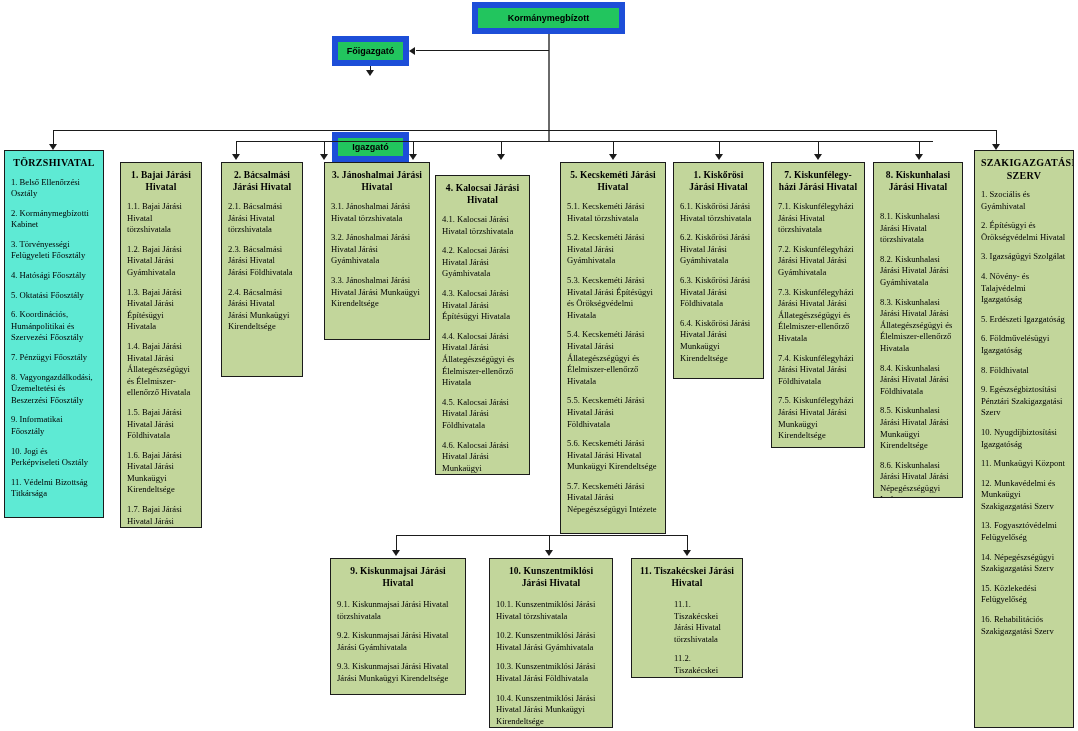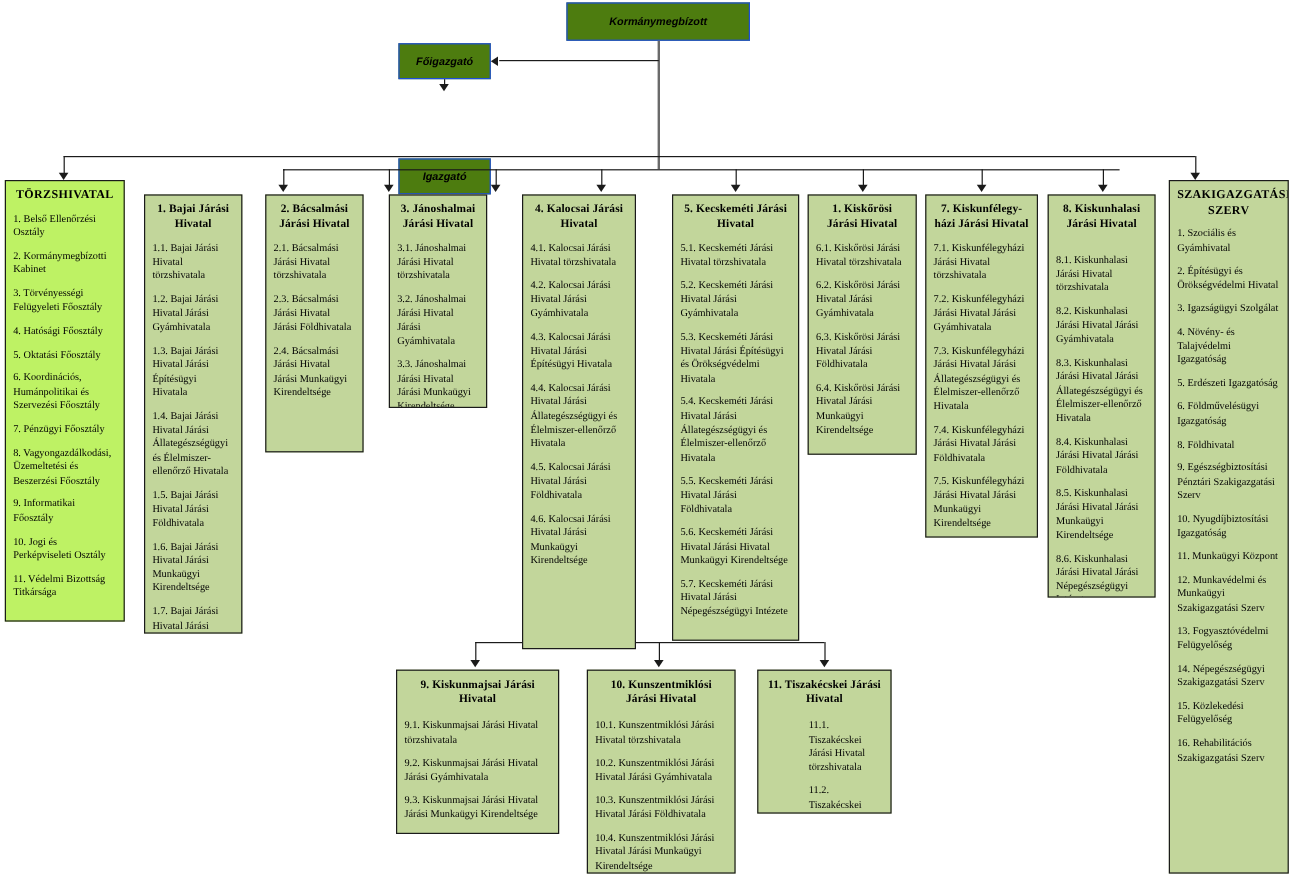--- a/index.html
+++ b/index.html
@@ -18,30 +18,29 @@
     overflow: hidden;
     background: #ffffff;
   }
   .box {
     position: absolute;
     box-sizing: border-box;
     border: 1px solid #1b1b1b;
     overflow: hidden;
   }
   .box.blue {
-    background: #4d7c0f;
-    border: 1px solid #1d4ed8;
-    font-style: italic;
+    background: #22c55e;
+    border: 6px solid #1d4ed8;
   }
   .box.green {
     background: #c2d69b;
     border: 1px solid #1b1b1b;
   }
   .box.lav {
-    background: #bef264;
+    background: #5eead4;
     border: 1px solid #1b1b1b;
   }
   .box-title {
     font-weight: bold;
     text-align: center;
     font-size: 9.5px;
     line-height: 12px;
     letter-spacing: 0.1px;
   }
   .top-title {
@@ -236,32 +235,32 @@
     <div class="pad">
       <div class="box-title">2. Bácsalmási Járási Hivatal</div>
       <ul class="items" style="margin-top:8px;">
         <li>2.1. Bácsalmási Járási Hivatal törzshivatala</li>
         <li>2.3. Bácsalmási Járási Hivatal Járási Földhivatala</li>
         <li>2.4. Bácsalmási Járási Hivatal Járási Munkaügyi Kirendeltsége</li>
       </ul>
     </div>
   </div>
 
-  <div class="box green" style="left:324px; top:162px; width:82px; height:178px;">
+  <div class="box green" style="left:324px; top:162px; width:106px; height:178px;">
     <div class="pad">
       <div class="box-title">3. Jánoshalmai Járási Hivatal</div>
       <ul class="items" style="margin-top:8px;">
         <li>3.1. Jánoshalmai Járási Hivatal törzshivatala</li>
         <li>3.2. Jánoshalmai Járási Hivatal Járási Gyámhivatala</li>
         <li>3.3. Jánoshalmai Járási Hivatal Járási Munkaügyi Kirendeltsége</li>
       </ul>
     </div>
   </div>
 
-  <div class="box green" style="left:435px; top:162px; width:95px; height:379px;">
+  <div class="box green" style="left:435px; top:175px; width:95px; height:300px;">
     <div class="pad">
       <div class="box-title">4. Kalocsai Járási Hivatal</div>
       <ul class="items" style="margin-top:8px;">
         <li>4.1. Kalocsai Járási Hivatal törzshivatala</li>
         <li>4.2. Kalocsai Járási Hivatal Járási Gyámhivatala</li>
         <li>4.3. Kalocsai Járási Hivatal Járási Építésügyi Hivatala</li>
         <li>4.4. Kalocsai Járási Hivatal Járási Állategészségügyi és Élelmiszer-ellenőrző Hivatala</li>
         <li>4.5. Kalocsai Járási Hivatal Járási Földhivatala</li>
         <li>4.6. Kalocsai Járási Hivatal Járási Munkaügyi Kirendeltsége</li>
       </ul>

